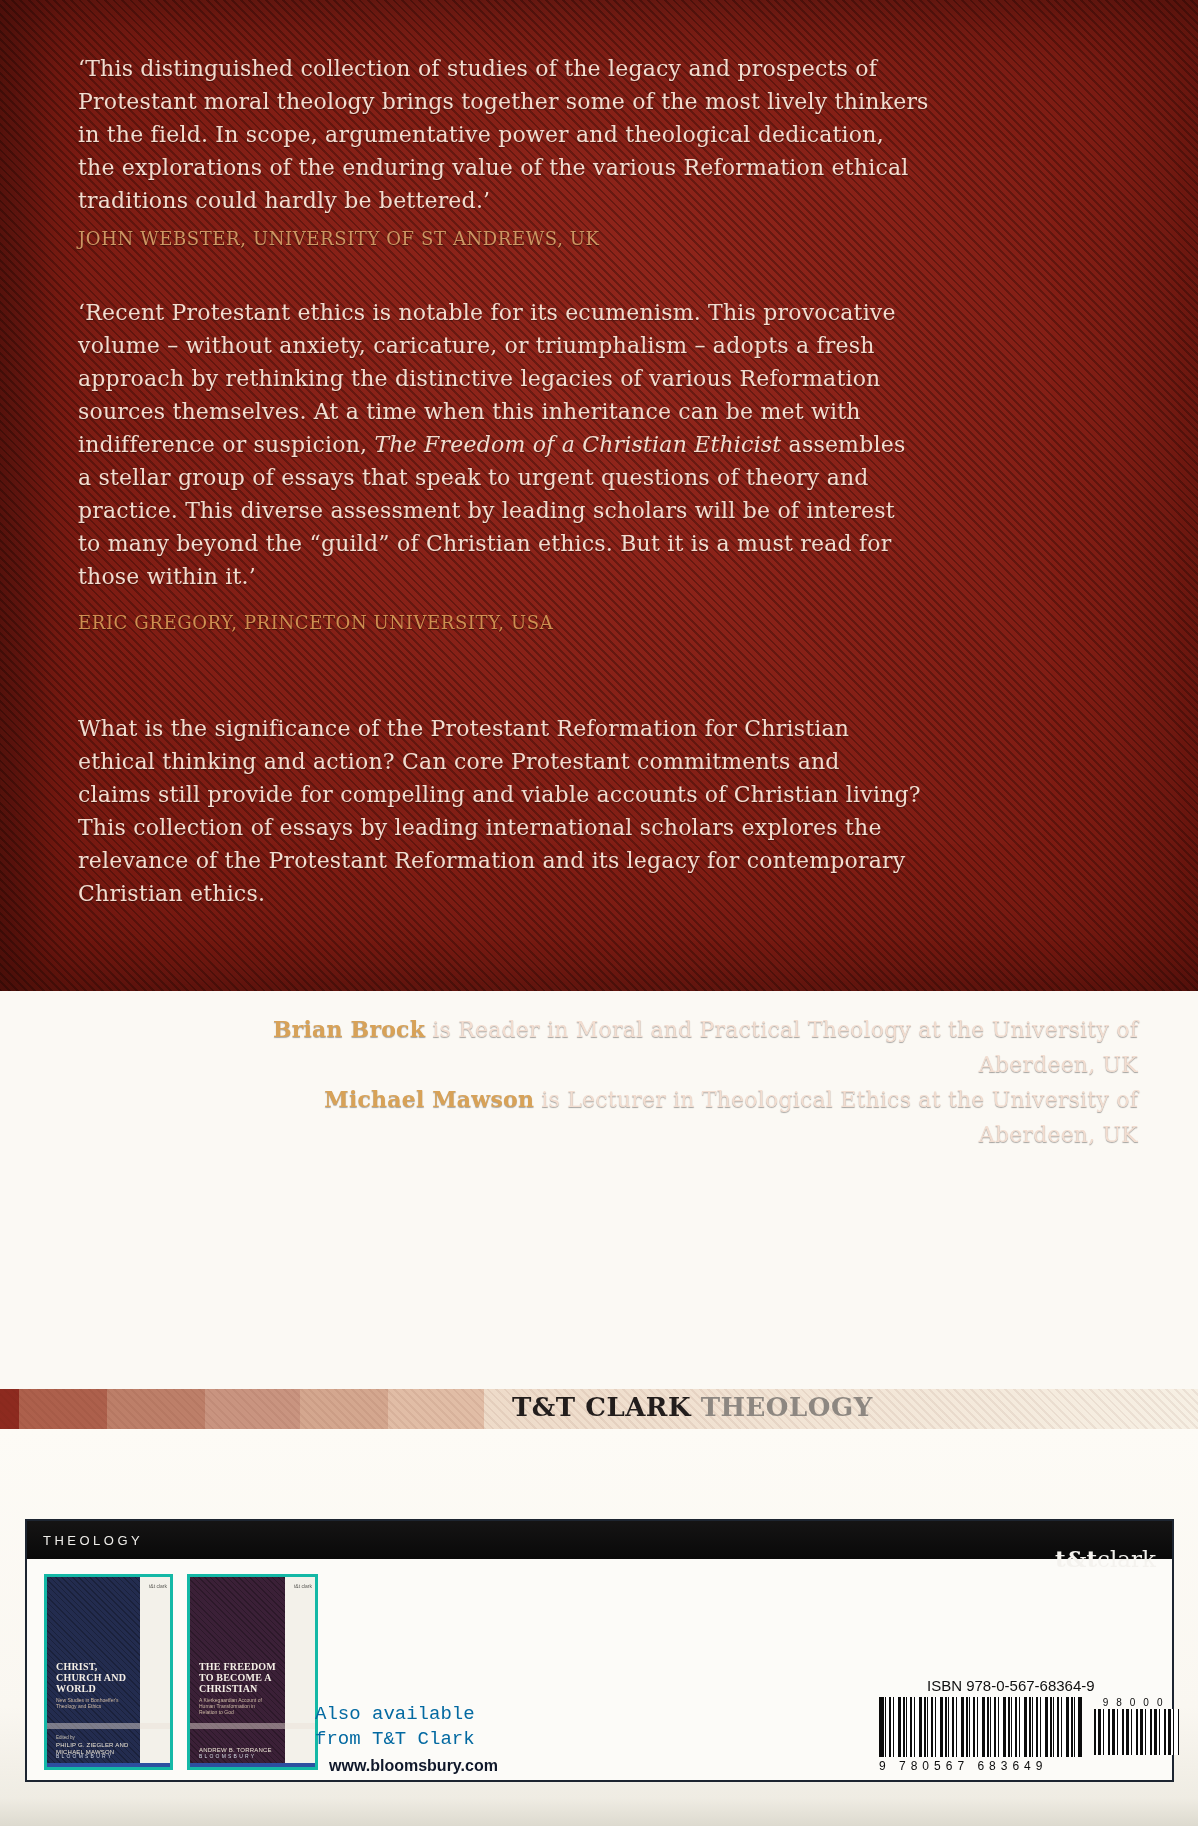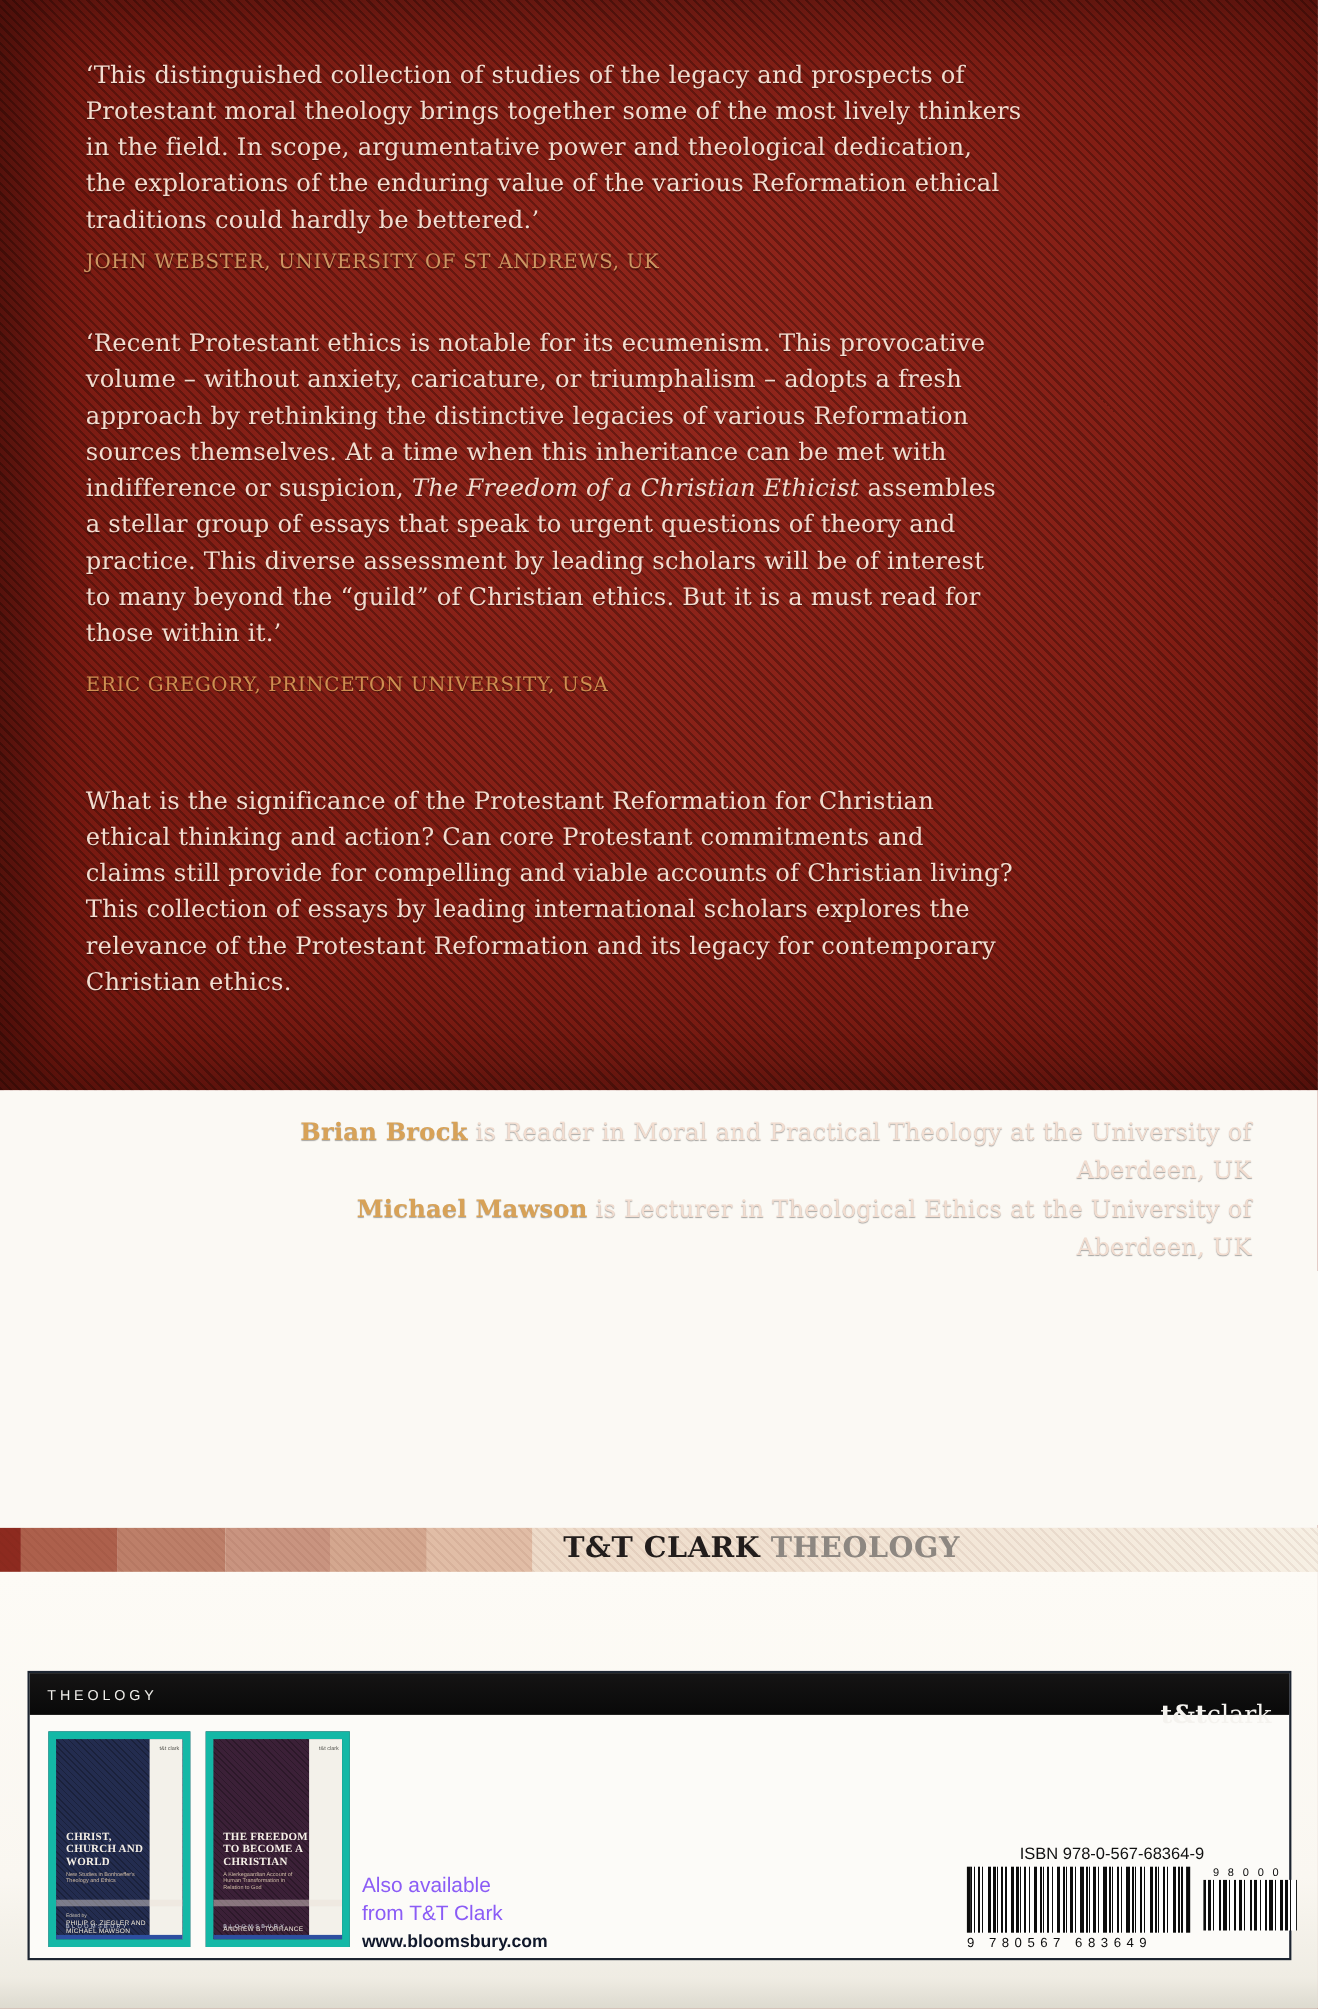--- a/index.html
+++ b/index.html
@@ -76,21 +76,21 @@
   .category-label{
     font-family:"Liberation Sans", sans-serif;color:#efeeea;
     font-size:13px;letter-spacing:3.5px;
   }
   .ttclark-logo{color:#f4f2ee;font-family:"DejaVu Serif", serif;font-size:23px;margin-top:36px;}
   .ttclark-logo .lb{font-weight:bold;}
   .ttclark-logo .ll{font-weight:normal;}
 
   
   .book{
-    position:absolute;top:53px;height:196px;border:7px solid #14b8a6;
+    position:absolute;top:53px;height:196px;border:3px solid #14b8a6;
     box-sizing:border-box;overflow:hidden;
   }
   .book-1{left:17px;width:129px;background:#232c4f;}
   .book-2{left:160px;width:131px;background:#3b2037;}
   .book::before{ 
     content:"";position:absolute;inset:0;
     background:repeating-linear-gradient(45deg, rgba(0,0,0,.25) 0 1px, rgba(0,0,0,0) 1px 4px);
   }
   .book .strip{
     position:absolute;right:0;top:0;bottom:0;width:30px;background:#f3f1ea;
@@ -124,22 +124,22 @@
   .book .pub{
     position:absolute;left:9px;bottom:8px;z-index:2;color:#d3d8e4;
     font-family:"Liberation Sans", sans-serif;font-size:5px;letter-spacing:2.2px;
   }
   .book .foot-strip{
     position:absolute;left:0;right:0;bottom:0;height:4px;background:#2d4fa0;z-index:3;
   }
 
   
   .also-block{
-    position:absolute;left:302px;top:181px;
-    font-family:Liberation Sans, sans-serif;color:#8b5cf6;
+    position:absolute;left:288px;top:181px;
+    font-family:Liberation Mono, monospace;color:#0369a1;
     font-size:19px;line-height:25px;
   }
   .website{
     position:absolute;left:302px;top:236px;
     font-family:"Liberation Sans", sans-serif;color:#0f172a;
     font-size:16px;font-weight:bold;
   }
 
   
   .isbn-area{position:absolute;left:852px;top:156px;width:300px;}

